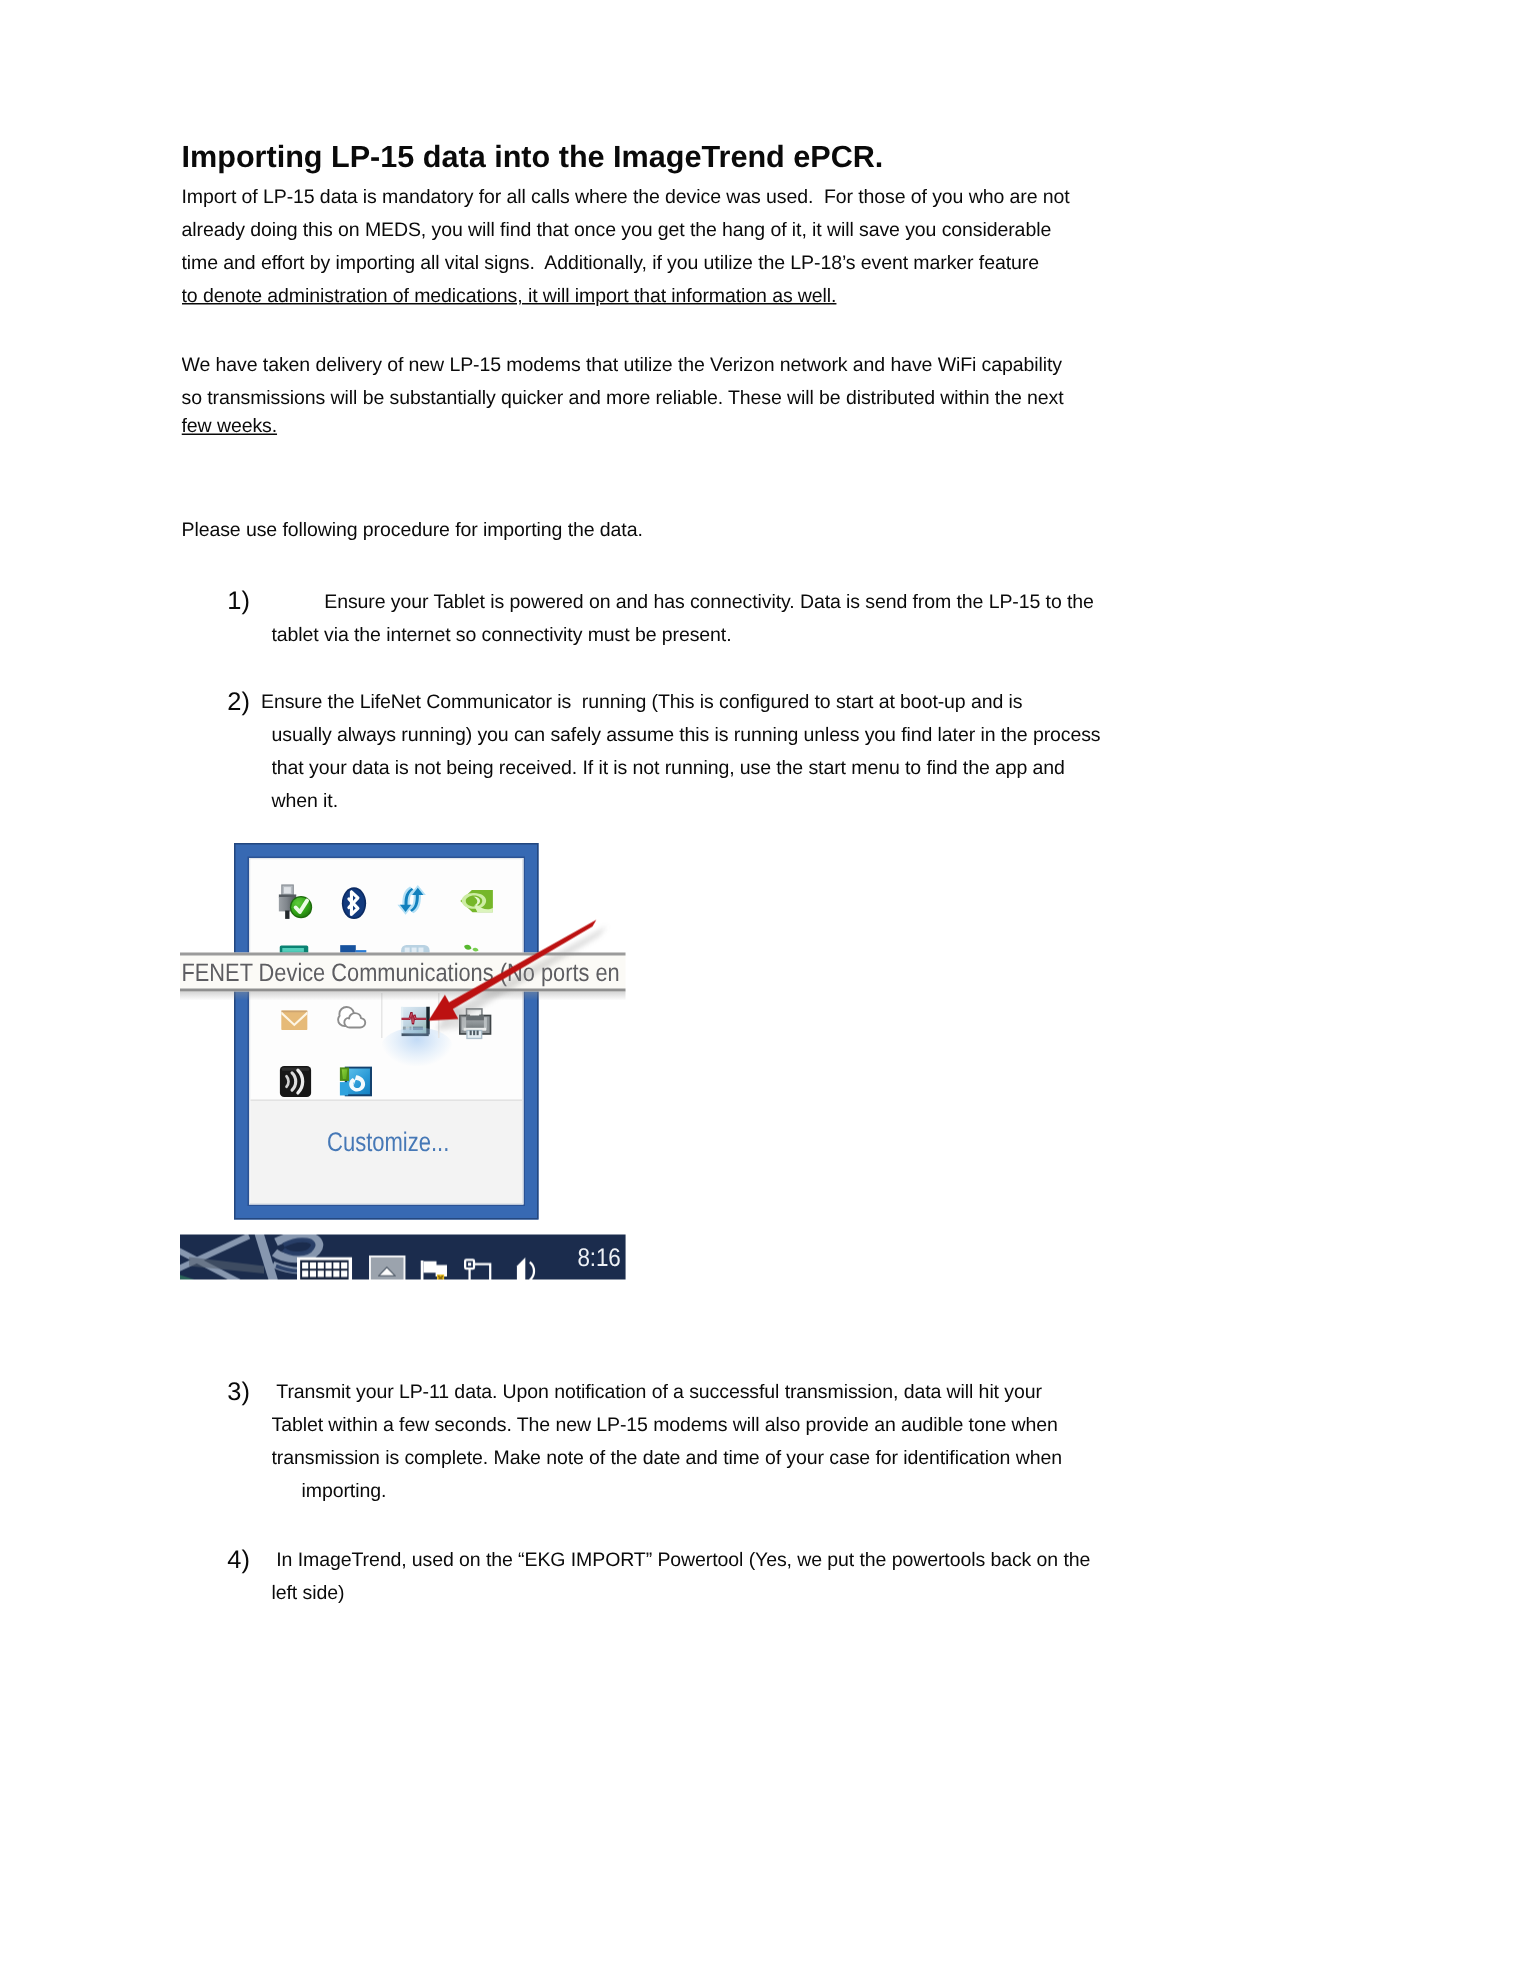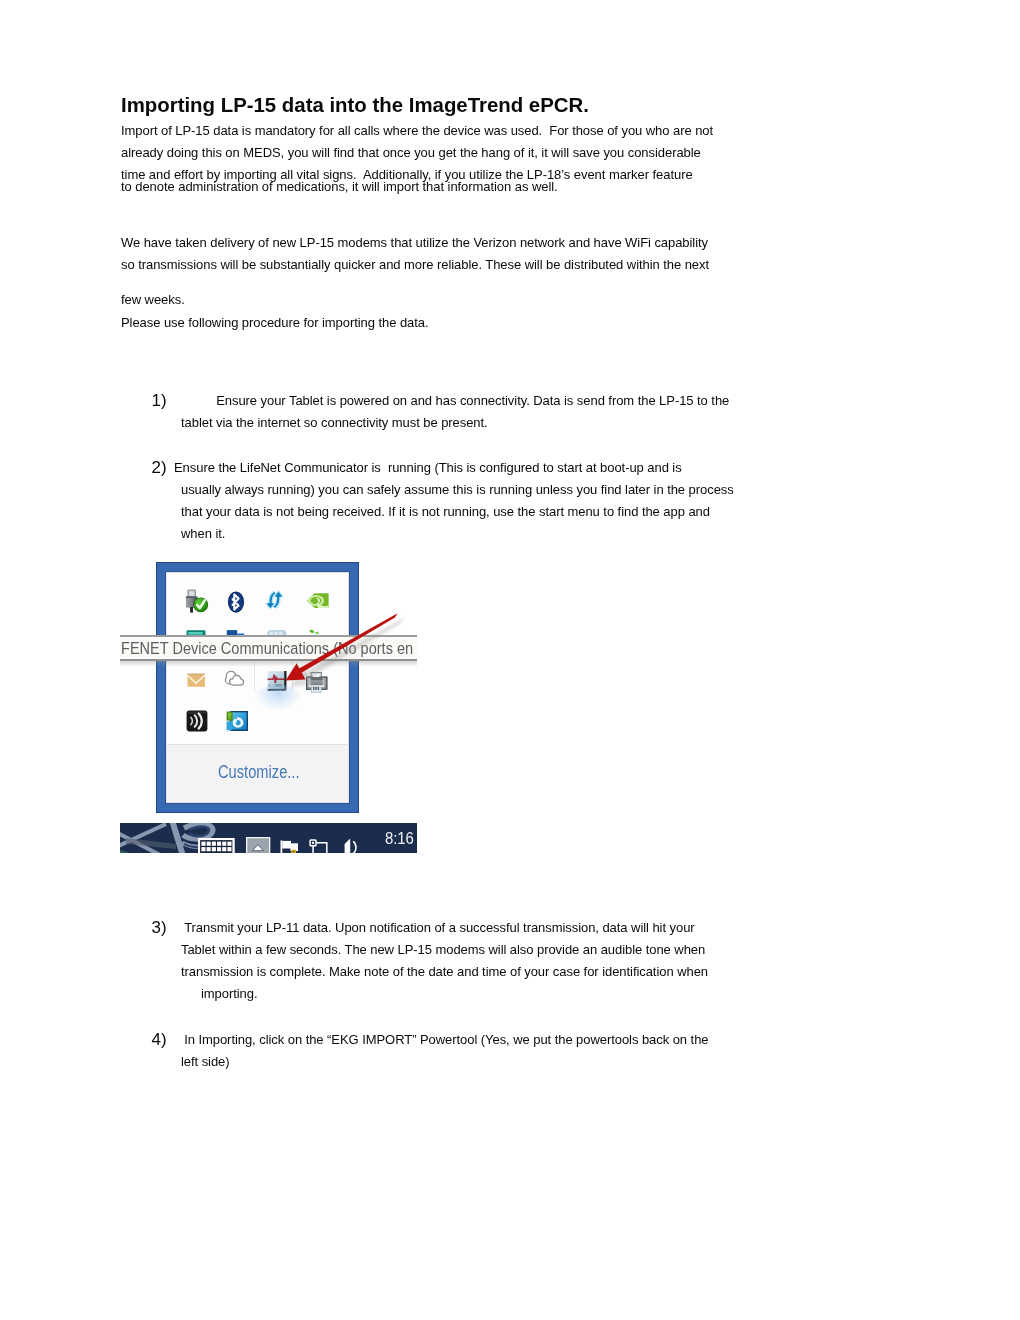--- a/index.html
+++ b/index.html
@@ -17,21 +17,21 @@
 
   
   .shot{position:absolute;left:120px;top:555px;width:300px;height:300px;}
   .tray-panel{position:absolute;left:36.3px;top:6.9px;width:202.5px;height:251.2px;
       background:#3769b3;box-sizing:border-box;
       border:1px solid #23477f;}
   .tray-inner{position:absolute;left:8.7px;top:8.7px;right:9px;bottom:8.8px;
       background:#fdfdfd;border:1px solid #e0e4e9;box-sizing:border-box;
       box-shadow:0 0 0 1px #2a5294;}
   .tray-icons{position:absolute;left:0;top:0;right:0;bottom:0;background:#fdfdfd;}
-  .tray-foot{position:absolute;left:0;right:0;bottom:0;height:58px;background:#f3f3f3;
+  .tray-foot{position:absolute;left:0;right:0;bottom:0;height:69px;background:#f3f3f3;
       border-top:1px solid #e2e2e2;box-sizing:border-box;}
   .tray-cust{position:absolute;left:50.6px;top:16.8px;
       font-size:18px;color:#4678b6;white-space:nowrap;
       transform:scaleX(0.815) translateZ(0);transform-origin:0 0;}
   .ti{position:absolute;}
   .vsep{position:absolute;width:1px;background:#e6e6e6;}
   .tip{position:absolute;left:0.3px;top:80px;width:296.5px;height:25.5px;
       background:#fbfaf6;border-top:2px solid #9b9b9b;border-bottom:2.2px solid #8f8f8f;
       box-sizing:border-box;}
   .tip-shadow{position:absolute;left:0.3px;top:105.5px;width:296.5px;height:6px;
@@ -47,40 +47,40 @@
 </style>
 </head>
 <body>
 
 <div class="page">
   <div class="doc">
       <div class="title" style="top: 95px;">Importing LP-15 data into the ImageTrend ePCR.</div>
       <div class="ln" style="top: 122px;">Import of LP-15 data is mandatory for all calls where the device was used.  For those of you who are not</div>
       <div class="ln" style="top: 144.05px;">already doing this on MEDS, you will find that once you get the hang of it, it will save you considerable</div>
       <div class="ln" style="top: 166.1px;">time and effort by importing all vital signs.  Additionally, if you utilize the LP-18’s event marker feature</div>
-      <div class="ln" style="top: 178px;">to denote administration of medications, it will import that information as well.</div>
+      <div class="ln" style="top: 188px; text-decoration: underline;">to denote administration of medications, it will import that information as well.</div>
       <div class="ln" style="top: 234.3px;">We have taken delivery of new LP-15 modems that utilize the Verizon network and have WiFi capability</div>
       <div class="ln" style="top: 256.35px;">so transmissions will be substantially quicker and more reliable. These will be distributed within the next</div>
-      <div class="ln" style="top: 291px;">few weeks.</div>
-      <div class="ln" style="top: 314px;">Please use following procedure for importing the data.</div>
+      <div class="ln" style="top: 275px; text-decoration: underline;">few weeks.</div>
+      <div class="ln" style="top: 344px;">Please use following procedure for importing the data.</div>
       <div class="stepnum" style="left: 30.5px; top: 392.2px;">1)</div>
       <div class="ln" style="left: 63.2px; top: 392.2px; margin-left: 32px;">Ensure your Tablet is powered on and has connectivity. Data is send from the LP-15 to the</div>
       <div class="ln" style="left: 60px; top: 414.25px;">tablet via the internet so connectivity must be present.</div>
       <div class="stepnum" style="left: 30.5px; top: 459.2px;">2)</div>
       <div class="ln" style="left: 53px; top: 459.2px;">Ensure the LifeNet Communicator is  running (This is configured to start at boot-up and is</div>
       <div class="ln" style="left: 60px; top: 481.25px;">usually always running) you can safely assume this is running unless you find later in the process</div>
       <div class="ln" style="left: 60px; top: 503.3px;">that your data is not being received. If it is not running, use the start menu to find the app and</div>
       <div class="ln" style="left: 60px; top: 525.35px;">when it.</div>
       <div class="stepnum" style="left: 30.5px; top: 919.2px;">3)</div>
       <div class="ln" style="left: 63.2px; top: 919.2px;">Transmit your LP-11 data. Upon notification of a successful transmission, data will hit your</div>
       <div class="ln" style="left: 60px; top: 941.25px;">Tablet within a few seconds. The new LP-15 modems will also provide an audible tone when</div>
       <div class="ln" style="left: 60px; top: 963.3px;">transmission is complete. Make note of the date and time of your case for identification when</div>
       <div class="ln" style="left: 60px; top: 985.35px; margin-left: 20px;">importing.</div>
       <div class="stepnum" style="left: 30.5px; top: 1031.2px;">4)</div>
-      <div class="ln" style="left: 63.2px; top: 1031.2px;">In Importing, click on the “EKG IMPORT” Powertool (Yes, we put the powertools back on the</div>
+      <div class="ln" style="left: 63.2px; top: 1031.2px;">In ImageTrend, used on the “EKG IMPORT” Powertool (Yes, we put the powertools back on the</div>
       <div class="ln" style="left: 60px; top: 1053.25px;">left side)</div>
     </div>
 
   <div class="shot">
 
     <div class="tray-panel">
       <div class="tray-inner">
 
         <div class="tray-icons">
 

